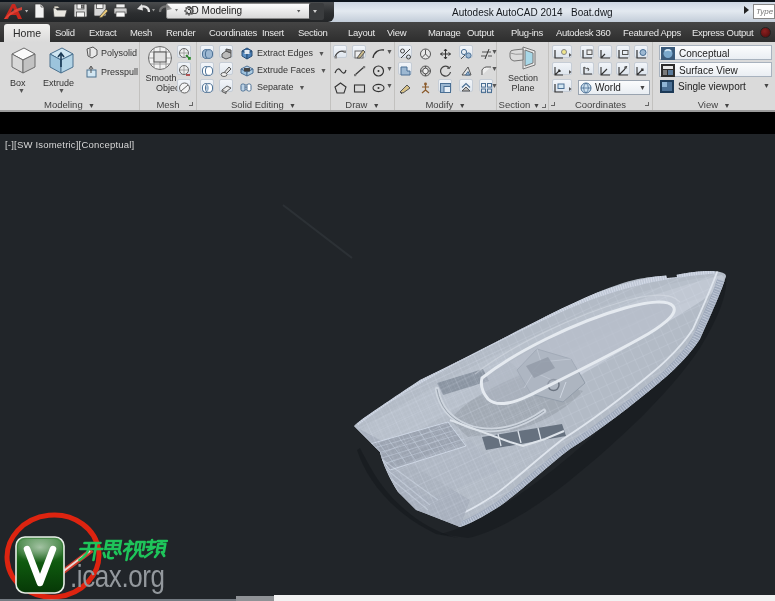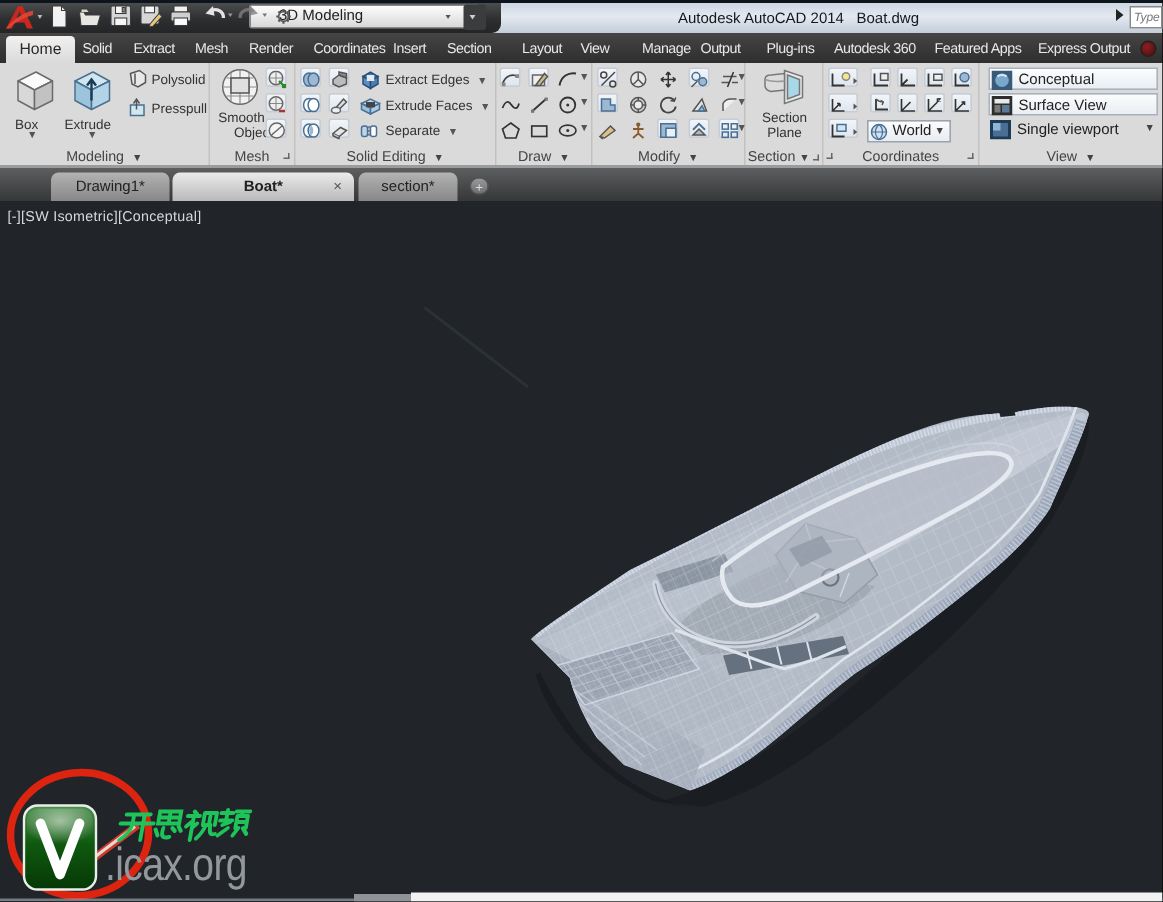--- a/index.html
+++ b/index.html
@@ -376,21 +376,21 @@
             <text x="8" y="4" font-size="5" fill="#333">z</text>
           </svg></div>
       <div class="mini" style="left:85px;top:20px"><svg width="13" height="12" viewBox="0 0 13 12">
             <path d="M2 2 V10 H11 M2 10 L8 4 M6 4 L8 4 L8 6" fill="none" stroke="#333" stroke-width="1.1"></path>
           </svg></div>
       <div class="mini" style="left:3px;top:37px;width:20px"><svg width="19" height="12" viewBox="0 0 19 12">
             <path d="M2 2 V10 H10" fill="none" stroke="#333" stroke-width="1.2"></path>
             <rect x="5" y="2" width="6" height="4.5" fill="#d2e6f2" stroke="#4a6f94"></rect>
             <path d="M16 5 l2.5 2 l-2.5 2z" fill="#555"></path>
           </svg></div>
-      <div class="abs" style="left:29px;top:38px;width:56px;height:15px;background:linear-gradient(#fbfcfd,#e8edf2);border:1px solid #9aa4b0">
+      <div class="abs" style="left:29px;top:38px;width:72px;height:15px;background:linear-gradient(#fbfcfd,#e8edf2);border:1px solid #9aa4b0">
         <svg class="abs" style="left:1px;top:1px" width="13" height="12" viewBox="0 0 13 12">
             <circle cx="6" cy="6" r="5" fill="#cfe2f0" stroke="#4a6f94"></circle>
             <path d="M1 6 H11 M6 1 A6.5 6.5 0 0 1 6 11 M6 1 A6.5 6.5 0 0 0 6 11" fill="none" stroke="#4a6f94" stroke-width=".8"></path>
           </svg>
         <span style="position:absolute;left:16px;top:1px;font-size:10px;color:#222">World</span>
         <span style="position:absolute;right:3px;top:3px;font-size:7px;color:#444">▼</span>
       </div>
       <div class="plabel"><span style="position:absolute;left:2px;top:3px;width:4px;height:4px;border-right:1.2px solid #666;border-bottom:1.2px solid #666"></span>Coordinates<span style="position:absolute;right:3px;top:3px;width:4px;height:4px;border-right:1.2px solid #666;border-bottom:1.2px solid #666"></span></div>
     </div>
 
@@ -416,26 +416,20 @@
         <svg class="abs" style="left:1px;top:0.5px" width="14" height="13" viewBox="0 0 14 13">
             <rect x="0" y="0" width="14" height="13" fill="#1d3a57"></rect>
             <rect x="2" y="2" width="10" height="9" fill="#4a6f94"></rect>
             <rect x="2" y="2" width="5" height="5" fill="#8fb4d4"></rect>
           </svg>
         <span style="position:absolute;left:19px;top:1.5px;font-size:10px;color:#222">Single viewport</span>
         <span style="position:absolute;right:2px;top:3px;font-size:7px;color:#444">▼</span>
       </div>
       <div class="plabel">View&nbsp;&nbsp;<span style="font-size:7px">▼</span></div>
     </div>
-  </div>
-  <div class="abs" id="ftabs">
-    <div class="ftab" style="left:34px;width:79px;background:linear-gradient(#b3b3b3,#878787);line-height:19px">Drawing1*</div>
-    <div class="ftab" style="left:115px;width:121px;background:linear-gradient(#ebebeb,#b9b9b9);line-height:19px"><b>Boat*</b><span style="position:absolute;right:8px;top:0;color:#555;font-size:10px">×</span></div>
-    <div class="ftab" style="left:239px;width:66px;background:linear-gradient(#b3b3b3,#878787);line-height:19px">section*</div>
-    <div class="abs" style="left:313px;top:6px;width:13px;height:12px;border-radius:50%;background:linear-gradient(#9a9a9a,#6f6f6f);border:1px solid #555;color:#ddd;font-size:9px;text-align:center;line-height:12px">+</div>
   </div>
   <div class="abs" id="vp">
     <div class="abs" id="vplabel">[-][SW Isometric][Conceptual]</div>
     <svg class="abs" style="left:0;top:0" width="775" height="467" viewBox="0 0 775 467">
       <defs>
         <pattern id="meshgrid" width="9" height="11" patternUnits="userSpaceOnUse" patternTransform="rotate(-25)">
           <path d="M0 0 H9 M0 0 V11" stroke="rgba(222,230,246,0.33)" stroke-width="0.9" fill="none"></path>
         </pattern>
         <pattern id="meshfine" width="3.4" height="4" patternUnits="userSpaceOnUse" patternTransform="rotate(-25)">
           <path d="M0 0 H4 M0 0 V4" stroke="rgba(228,236,250,0.38)" stroke-width="0.6" fill="none"></path>

